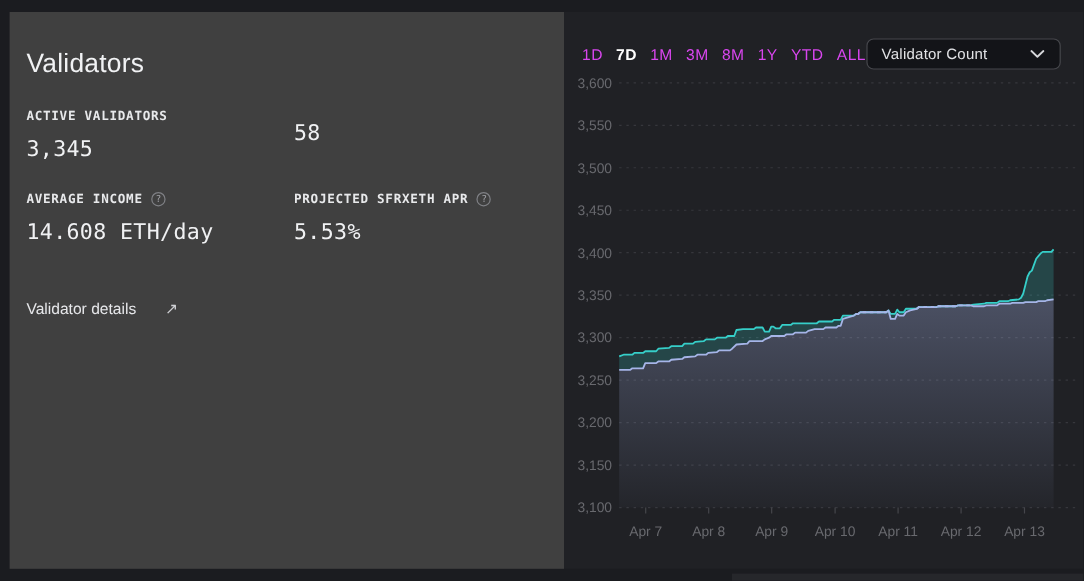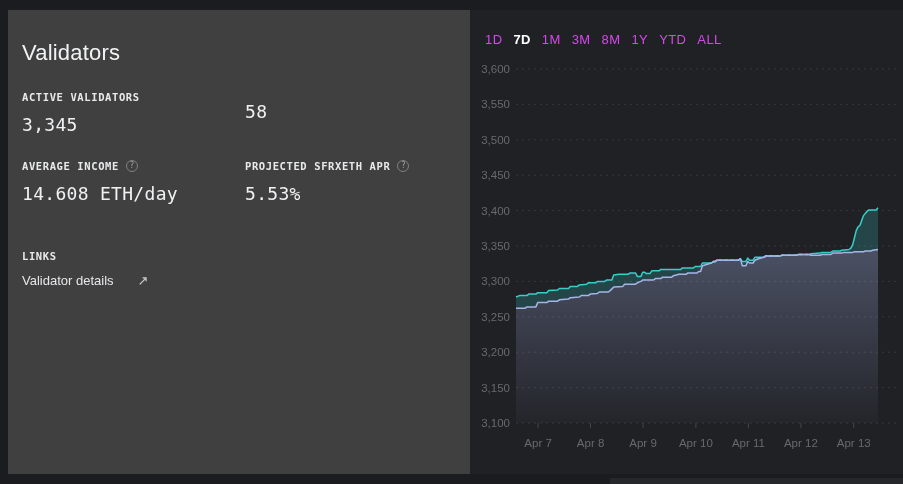--- a/index.html
+++ b/index.html
@@ -88,42 +88,45 @@
       <div class="stat">
         <div class="stat-label-row">
           <span class="stat-label">PROJECTED SFRXETH APR</span>
           <span class="help-icon">?</span>
         </div>
         <div class="stat-value">5.53%</div>
       </div>
     </div>
 
     <div class="links-section">
-      <div class="stat-label-row">
-        <span class="stat-label">LINKS</span>
-      </div>
       <div class="link-row">
         <span>Validator details</span>
         <span class="external-icon">↗</span>
       </div>
     </div>
   </div>
 
   <div class="chart-panel">
     <div class="chart-header">
       <div class="ranges" id="ranges">
           <span class="range-btn">1D</span>
           <span class="range-btn active">7D</span>
           <span class="range-btn">1M</span>
           <span class="range-btn">3M</span>
           <span class="range-btn">8M</span>
           <span class="range-btn">1Y</span>
           <span class="range-btn">YTD</span>
           <span class="range-btn">ALL</span>
         </div>
+      <div class="metric-select">
+        <span class="value">Validator Count</span>
+        <svg width="13" height="8" viewBox="0 0 13 8">
+          <path d="M1.5 1.5 L6.5 6.3 L11.5 1.5" stroke="#d6d7da" stroke-width="1.5" fill="none" stroke-linecap="round" stroke-linejoin="round"></path>
+        </svg>
+      </div>
     </div>
     <svg id="chart-svg" viewBox="0 0 433 464">
         <defs>
           <linearGradient id="blueGrad" x1="0" y1="0" x2="0" y2="1">
             <stop offset="0" stop-color="#a6b5e8" stop-opacity="0.32"></stop>
             <stop offset="1" stop-color="#a6b5e8" stop-opacity="0.03"></stop>
           </linearGradient>
         </defs>
         <line x1="46" x2="428" y1="59" y2="59" stroke="#36373c" stroke-width="1" stroke-dasharray="2 4"></line>
         <text x="40" y="63" text-anchor="end" fill="#68696e" font-size="11.5" font-family="Liberation Sans, sans-serif">3,600</text>

